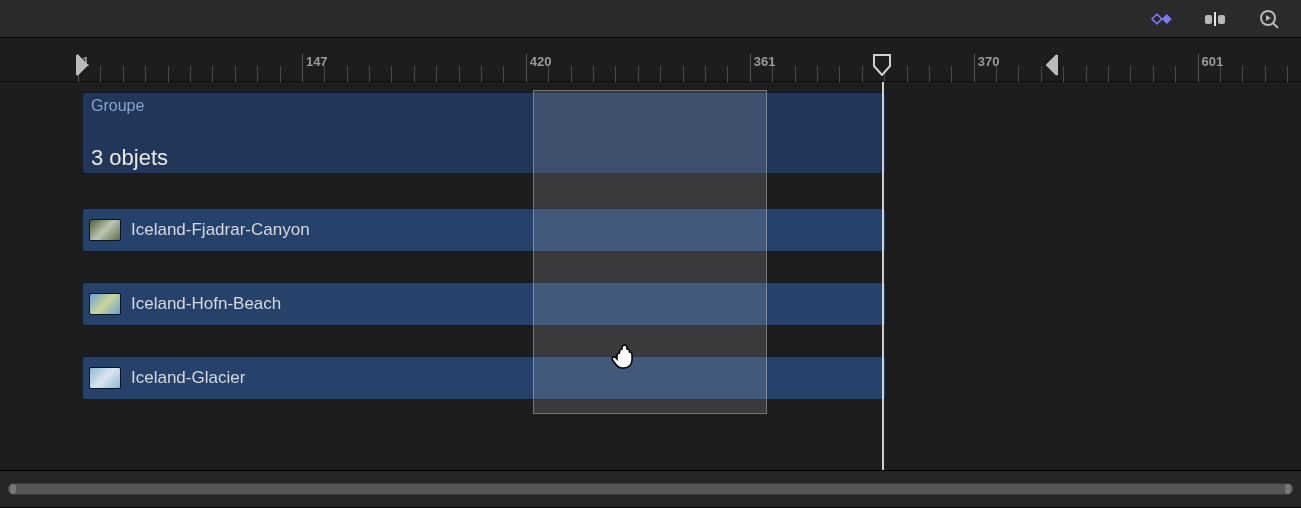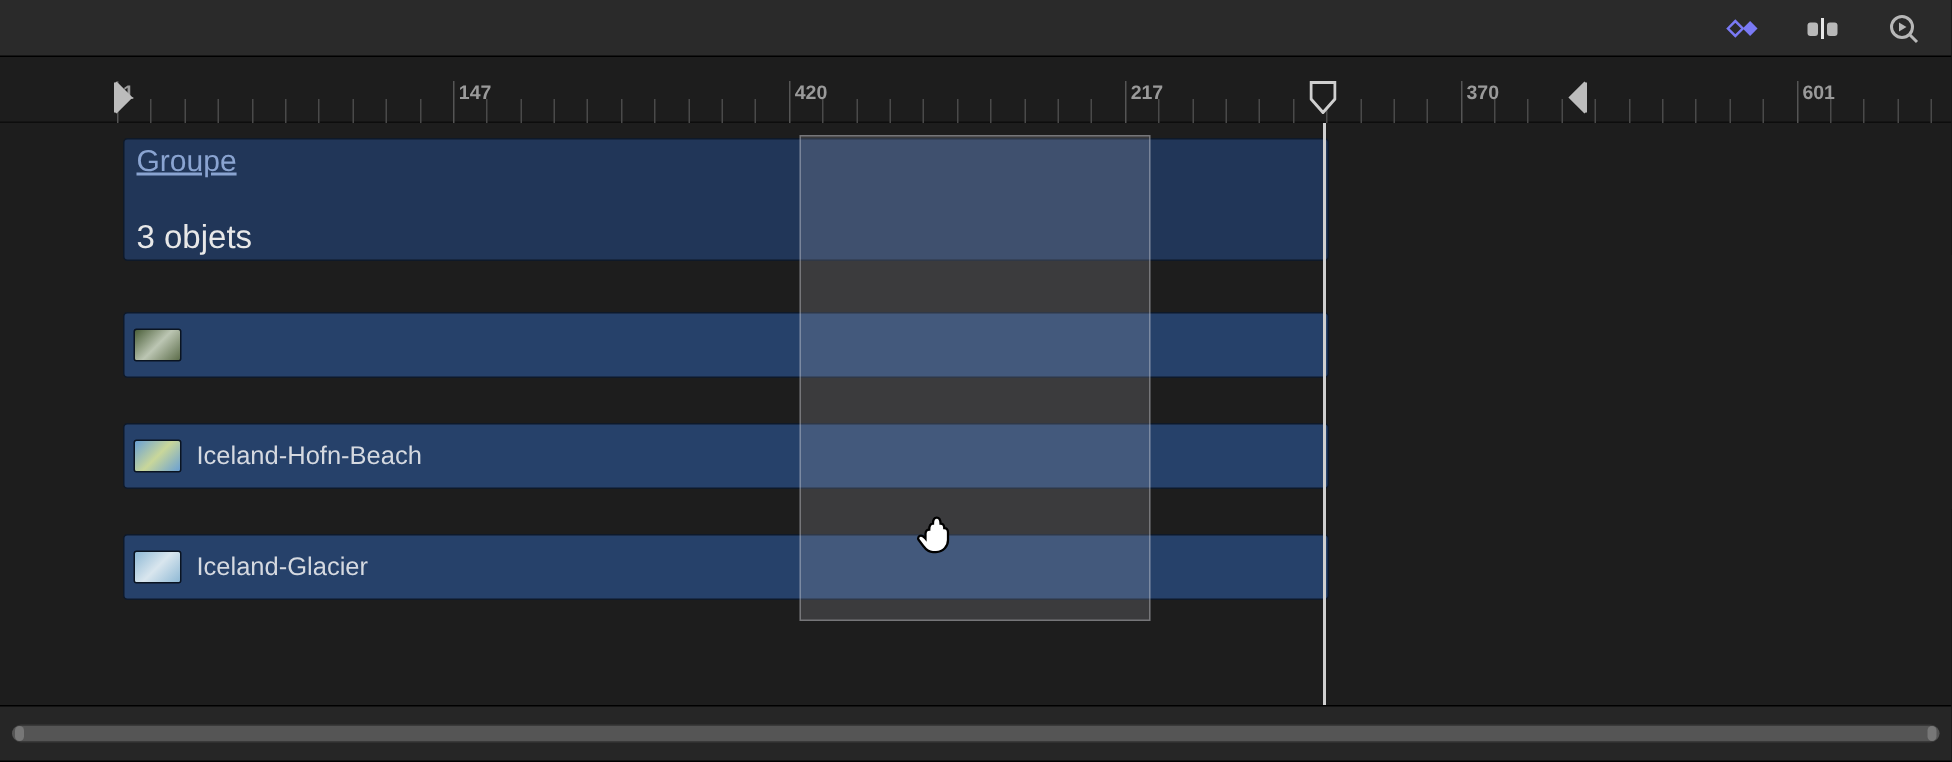--- a/index.html
+++ b/index.html
@@ -19,21 +19,21 @@
   .tick.minor { top: 28px; background: #4a4a4a; }
   .tick-label { position: absolute; top: 16px; font-size: 13px; color: #9a9a9a; font-weight: 600; user-select: none; }
   .in-marker, .out-marker { position: absolute; top: 16px; }
   .in-marker svg, .out-marker svg { display: block; }
 
   
   .tracks { position: absolute; left: 0; right: 0; top: 44px; bottom: 0; overflow: hidden; }
   .tracks-inner { position: absolute; left: 78px; top: 0; bottom: 0; right: 0; }
 
   .group-clip { position: absolute; left: 4px; top: 10px; height: 82px; border-radius: 3px; background: #213658; border: 1px solid #0e1929; overflow: hidden; }
-  .group-title { position: absolute; left: 8px; top: 4px; font-size: 20px; color: #8aa4d1; text-decoration: underline; }
+  .group-title { position: absolute; left: 8px; top: 4px; font-size: 16px; color: #8aa4d1; }
   .group-sub { position: absolute; left: 8px; top: 52px; font-size: 22px; color: #e8e8e8; }
 
   .track { position: absolute; left: 4px; height: 44px; border-radius: 3px; background: #26416a; border: 1px solid #0e1929; display: flex; align-items: center; padding-left: 6px; gap: 10px; overflow: hidden; }
   .thumb { width: 32px; height: 22px; border-radius: 2px; border: 1px solid #0a1422; }
   .clip-label { font-size: 17px; color: #d5d9e0; white-space: nowrap; }
 
   .selection-rect { position: absolute; background: rgba(200,200,210,0.18); border: 1px solid rgba(230,230,235,0.35); pointer-events: none; }
 
   .playhead-line { position: absolute; top: 0; bottom: 0; width: 2px; background: #cfcfcf; }
   .playhead-head { position: absolute; top: 16px; }
@@ -131,37 +131,38 @@
           <div class="tick minor" style="left: 1074.82px;"></div>
           <div class="tick minor" style="left: 1097.21px;"></div>
           <div class="tick" style="left: 1119.6px;"></div>
           <div class="tick minor" style="left: 1141.99px;"></div>
           <div class="tick minor" style="left: 1164.38px;"></div>
           <div class="tick minor" style="left: 1186.78px;"></div>
           <div class="tick minor" style="left: 1209.17px;"></div>
           <div class="tick-label" style="left: 4px;">1</div>
           <div class="tick-label" style="left: 227.92px;">147</div>
           <div class="tick-label" style="left: 451.84px;">420</div>
-          <div class="tick-label" style="left: 675.76px;">217</div>
+          <div class="tick-label" style="left: 675.76px;">361</div>
           <div class="tick-label" style="left: 899.68px;">370</div>
           <div class="tick-label" style="left: 1123.6px;">601</div>
         </div>
     </div>
 
     <div class="tracks">
       <div class="tracks-inner" id="tracks-inner">
 
         <div class="group-clip" id="group-clip" style="width: 804.246px; background: rgb(33, 54, 88);">
           <span class="group-title">Groupe</span>
           <span class="group-sub">3 objets</span>
         </div>
 
         <div id="clips-mount">
             <div class="track" style="top: 126px; width: 804.246px; background: rgb(38, 65, 106);">
               <div class="thumb" style="background: linear-gradient(135deg, rgb(75, 95, 58), rgb(188, 198, 179), rgb(92, 109, 74));"></div>
+              <span class="clip-label">Iceland-Fjadrar-Canyon</span>
             </div>
             <div class="track" style="top: 200px; width: 804.246px; background: rgb(38, 65, 106);">
               <div class="thumb" style="background: linear-gradient(135deg, rgb(106, 160, 212), rgb(201, 215, 154), rgb(106, 160, 212));"></div>
               <span class="clip-label">Iceland-Hofn-Beach</span>
             </div>
             <div class="track" style="top: 274px; width: 804.246px; background: rgb(38, 65, 106);">
               <div class="thumb" style="background: linear-gradient(135deg, rgb(143, 185, 213), rgb(217, 230, 238), rgb(143, 185, 213));"></div>
               <span class="clip-label">Iceland-Glacier</span>
             </div>
           </div>

